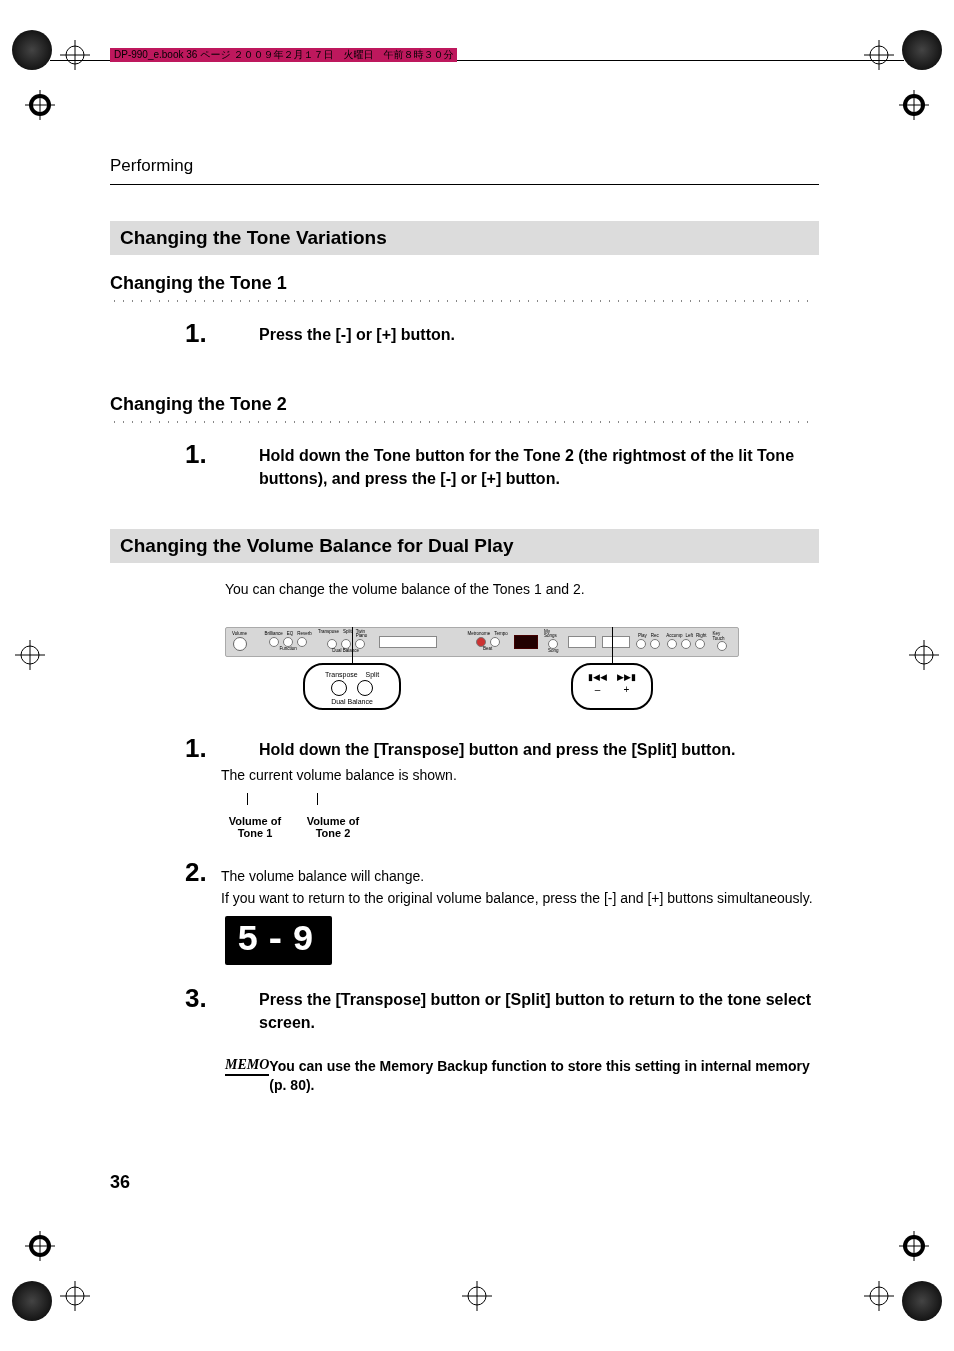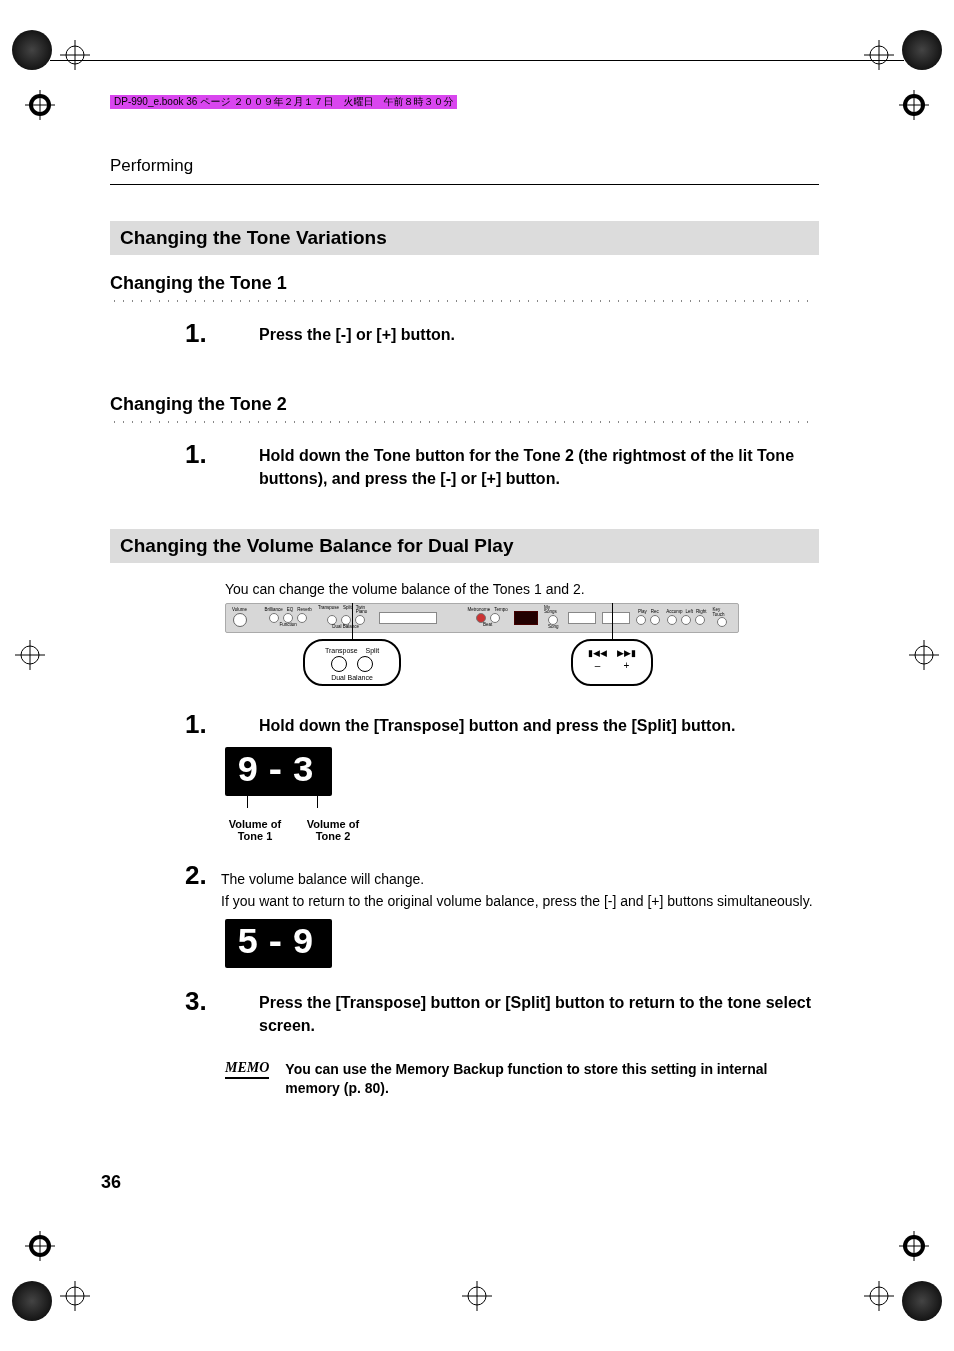--- a/index.html
+++ b/index.html
@@ -31,23 +31,22 @@
   .target svg { display:block; }
   .header-rule {
     position: absolute;
     left: 50px; right: 50px; top: 60px;
     border-top: 1px solid #000;
   }
   .header-label {
     position: absolute;
     left: 110px; top: 48px;
     font-size: 10px;
-    background: #d946ef;
+    background: #be185d;
     padding: 0 4px;
-    margin-top: 47px;
   }
   .content {
     position: absolute;
     left: 110px;
     right: 135px;
     top: 156px;
   }
   .running-head {
     font-size: 17px;
     border-bottom: 1px solid #000;
@@ -97,21 +96,21 @@
     line-height: 1.45;
     margin-left: 38px;
   }
   .step-desc {
     font-size: 14px;
     margin-top: 6px;
   }
   .para {
     font-size: 14px;
     margin-left: 115px;
-    margin-bottom: 6px;
+    margin-bottom: 30px;
   }
   .panel-wrap {
     margin-left: 115px;
     margin-bottom: 25px;
   }
   .panel {
     width: 500px;
     height: 28px;
     background: #d7d7d7;
     border: 1px solid #aaa;
@@ -192,39 +191,39 @@
     height: 16px;
     width: 120px;
   }
   .vol-ticks span {
     position: absolute; top:0; width:1px; height:12px; background:#000;
   }
   .memo-row {
     display: flex;
     align-items: flex-start;
     margin-left: 115px;
-    gap: 16px;
+    gap: 0;
   }
   .memo-icon {
     font-family: Georgia, serif;
     font-style: italic;
     font-weight: bold;
     font-size: 14px;
     border-bottom: 2px solid #000;
     padding-bottom: 1px;
     flex: 0 0 auto;
   }
   .memo-text {
     font-size: 14px;
     line-height: 1.4;
     font-weight: bold;
   }
   .page-num {
     position: absolute;
-    left: 101px;
+    left: 110px;
     bottom: 158px;
     font-weight: bold;
     font-size: 18px;
   }
   .spacer-28 { height: 28px; }
   .spacer-12 { height: 12px; }
 </style>
 </head>
 <body>
 
@@ -454,25 +453,25 @@
             <span>+</span>
           </div>
         </div>
       </div>
     </div>
 
     <div class="step">
       <div class="step-num">1.</div>
       <div class="step-body">
         <div class="step-lead">Hold down the [Transpose] button and press the [Split] button.</div>
+        <div class="step-desc">The current volume balance is shown.</div>
       </div>
     </div>
 
     <div class="lcd-block">
-      <div class="lcd">9-3</div>
       <div class="vol-ticks">
         <span style="left:22px;"></span>
         <span style="left:92px;"></span>
       </div>
       <div class="vol-labels">
         <div>Volume of Tone 1</div>
         <div>Volume of Tone 2</div>
       </div>
     </div>
 

